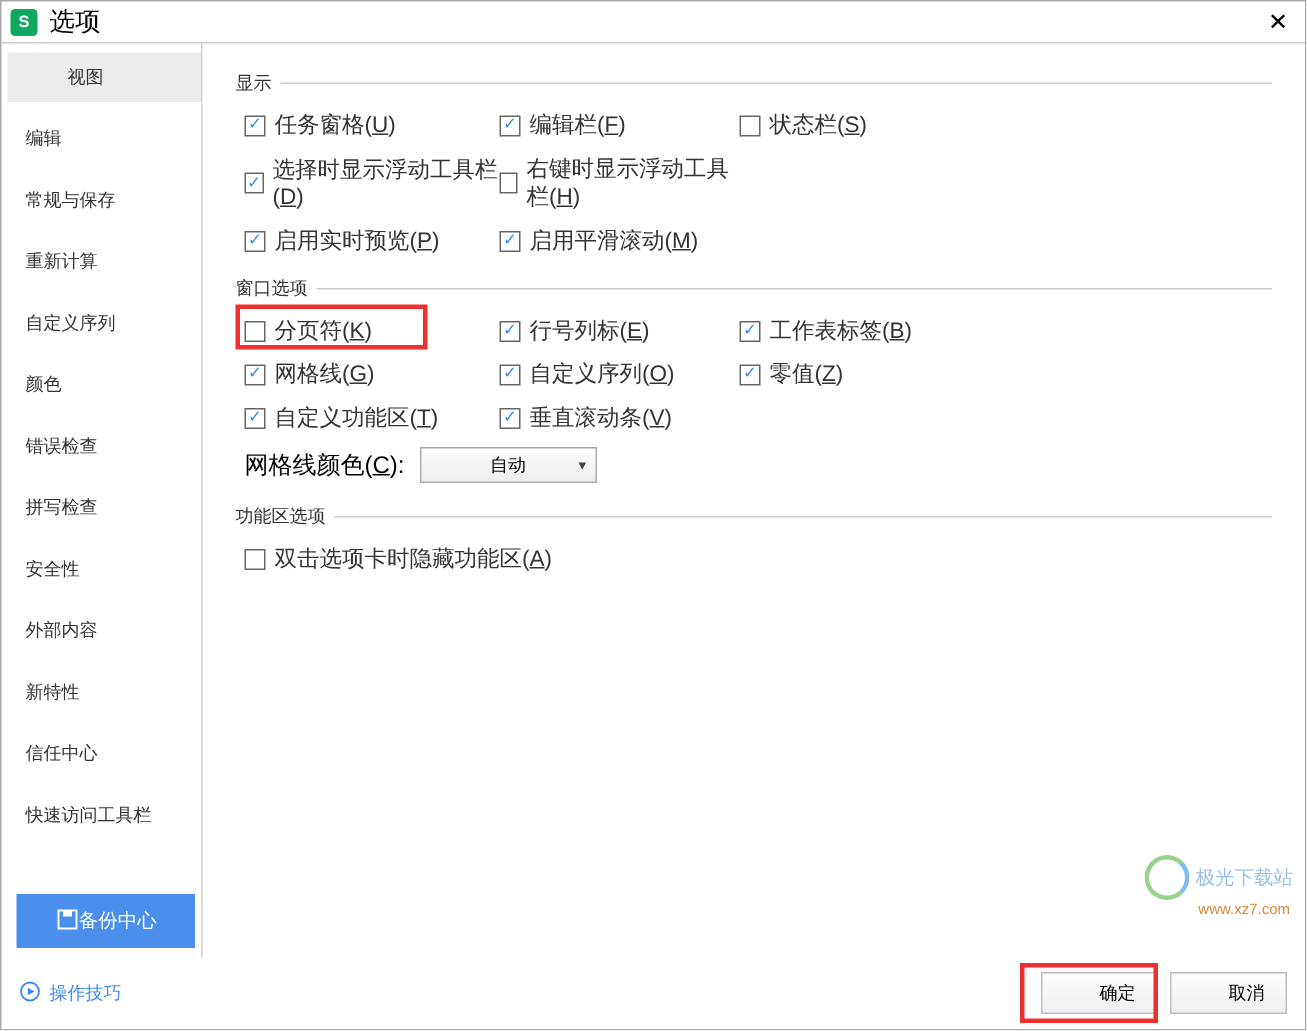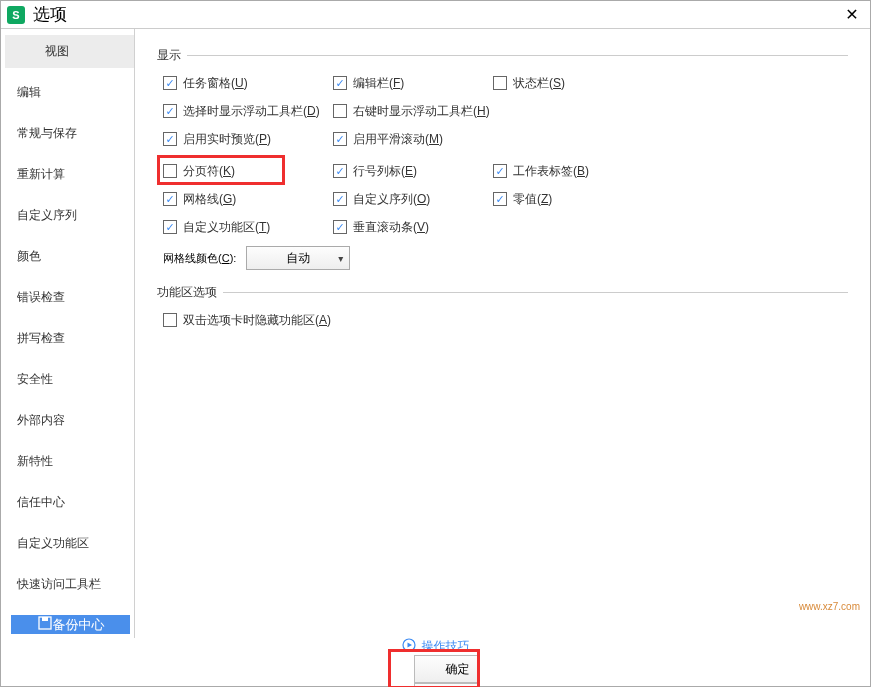--- a/index.html
+++ b/index.html
@@ -128,38 +128,38 @@
       width: 14px;
       height: 14px;
       border: 1px solid #666;
       display: flex;
       align-items: center;
       justify-content: center;
       font-size: 11px;
       color: #3b8af3;
       line-height: 1;
     }
-    .chk-label { font-size: 12px; color: #333; }
+    .chk-label { font-size: 15px; color: #333; }
     .chk-label .u { text-decoration: underline; }
     .highlight-red {
       position: absolute;
       border: 3px solid #ef2e2e;
       pointer-events: none;
     }
     .color-row {
       display: flex;
       align-items: center;
       padding-left: 6px;
       gap: 10px;
       margin-top: 4px;
     }
-    .color-label { font-size: 11px; }
+    .color-label { font-size: 16px; }
     .color-label .u { text-decoration: underline; }
     .color-select {
-      width: 104px;
+      width: 118px;
       height: 24px;
       border: 1px solid #aaa;
       background: linear-gradient(#fdfdfd,#eee);
       display: flex;
       align-items: center;
       justify-content: center;
       position: relative;
       font-size: 12px;
       cursor: pointer;
     }
@@ -169,42 +169,41 @@
       right: 6px;
       font-size: 10px;
       color: #444;
     }
     .footer {
       height: 48px;
       border-top: 0;
       display: flex;
       align-items: center;
       padding: 0 12px;
-      flex-direction: column;
     }
     .tips-link {
       display: flex;
       align-items: center;
       gap: 6px;
       color: #3b8af3;
       cursor: pointer;
       font-size: 12px;
     }
     .footer-spacer { flex: 1; }
     .btn {
-      width: 64px;
+      width: 78px;
       height: 28px;
       border: 1px solid #bbb;
       background: linear-gradient(#fdfdfd,#efefef);
       display: flex;
       align-items: center;
       justify-content: center;
       font-size: 12px;
       cursor: pointer;
-      margin-left: 20px;
+      margin-left: 8px;
       padding-left: 24px;
     }
     .watermark {
       position: absolute;
       right: 8px;
       bottom: 38px;
       display: flex;
       align-items: center;
       gap: 4px;
       opacity: 0.7;
@@ -243,21 +242,20 @@
         <div class="sidebar-item">常规与保存</div>
         <div class="sidebar-item">重新计算</div>
         <div class="sidebar-item">自定义序列</div>
         <div class="sidebar-item">颜色</div>
         <div class="sidebar-item">错误检查</div>
         <div class="sidebar-item">拼写检查</div>
         <div class="sidebar-item">安全性</div>
         <div class="sidebar-item">外部内容</div>
         <div class="sidebar-item">新特性</div>
         <div class="sidebar-item">信任中心</div>
-        <div class="sidebar-item">自定义功能区</div>
         <div class="sidebar-item">快速访问工具栏</div>
       </div>
       <div class="backup-btn">
         <span>
           <svg width="16" height="16" viewBox="0 0 16 16">
               <rect x="2" y="2" width="12" height="12" fill="none" stroke="white" stroke-width="1.3"></rect>
               <rect x="5" y="2" width="6" height="4" fill="white"></rect>
             </svg>
         </span>
         <span>备份中心</span>
@@ -317,20 +315,24 @@
           <div class="col col2">
             <label class="chk">
               <span class="chk-box">✓</span>
               <span class="chk-label"><span>启用平滑滚动(</span><span class="u">M</span><span>)</span></span>
             </label>
           </div>
         </div>
       </div>
 
       <div class="group">
+        <div class="group-header">
+          <span>窗口选项</span>
+                <div class="group-line"></div>
+        </div>
         <div class="row pos-rel">
           <div class="col col1 pos-rel">
             <div class="highlight-red" style="left:-6px;top:-8px;width:128px;height:30px;"></div>
             <label class="chk">
               <span class="chk-box"></span>
               <span class="chk-label"><span>分页符(</span><span class="u">K</span><span>)</span></span>
             </label>
           </div>
           <div class="col col2">
             <label class="chk">
@@ -398,20 +400,24 @@
               <span class="chk-box"></span>
               <span class="chk-label"><span>双击选项卡时隐藏功能区(</span><span class="u">A</span><span>)</span></span>
             </label>
           </div>
         </div>
       </div>
 
       </div>
       </div>
 
+      <div class="watermark">
+        <div class="watermark-circle"></div>
+        <span class="watermark-text">极光下载站</span>
+      </div>
       <div class="watermark-sub">www.xz7.com</div>
     </div>
   </div>
 
   <div class="footer">
     <div class="tips-link">
       <span>
         <svg width="14" height="14" viewBox="0 0 14 14">
             <circle cx="7" cy="7" r="6" fill="none" stroke="#3b8af3" stroke-width="1.2"></circle>
             <polygon points="5.5,4.5 10,7 5.5,9.5" fill="#3b8af3"></polygon>

